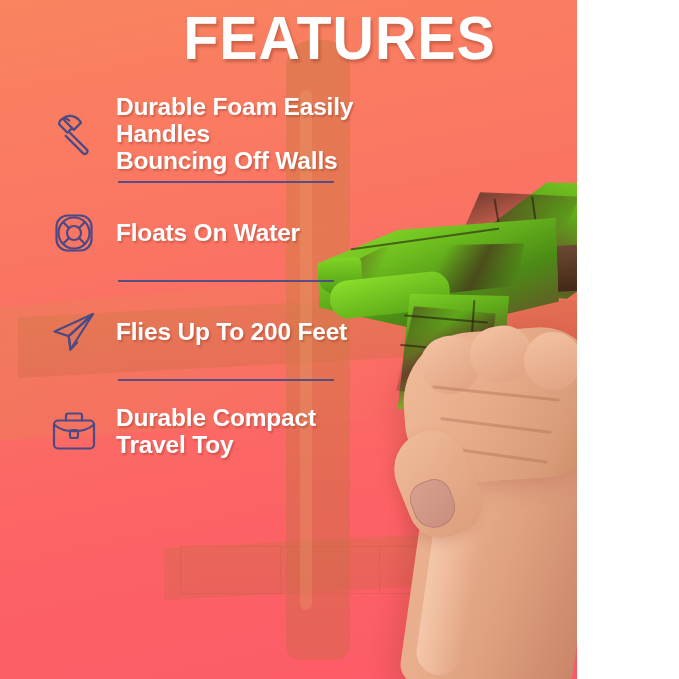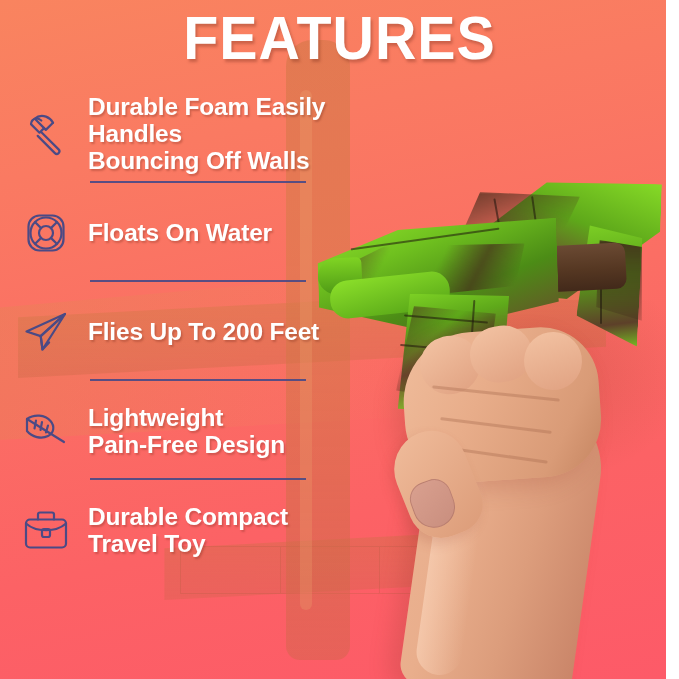--- a/index.html
+++ b/index.html
@@ -3,21 +3,21 @@
 <meta charset="utf-8">
 <style>
   html,body{margin:0;padding:0;}
   body{
     width:679px;height:679px;
     font-family:"Liberation Sans", sans-serif;
     overflow:hidden;
   }
   #poster{
     position:relative;
-    width:666px;height:679px;
+    width:577px;height:679px;
     overflow:hidden;
     background:linear-gradient(168deg,#F9845F 0%,#FA7A62 22%,#FB6E64 48%,#FC6265 72%,#FD5A68 100%);
   }
 
   
   .ghost{
     position:absolute;
     pointer-events:none;
   }
   .ghost-fuselage{
@@ -69,21 +69,21 @@
     font-size:61px;
     font-weight:bold;
     letter-spacing:1px;
     line-height:60px;
     transform:scaleX(.94);
     text-shadow:2px 3px 3px rgba(120,45,30,.35);
   }
 
   
   .list{
-    position:absolute;left:0;top:84px;width:350px;
+    position:absolute;left:0;top:84px;width:350px;padding-left:28px;
   }
   .row{
     position:relative;
     height:99px;
     display:flex;
     align-items:center;
   }
   .icon-cell{
     width:88px;min-width:88px;
     display:flex;align-items:center;justify-content:center;
@@ -345,32 +345,20 @@
         <svg width="50" height="50" viewBox="0 0 50 50" fill="none" stroke="#4B4A85" stroke-width="2.2" stroke-linecap="round" stroke-linejoin="round">
           <path d="M44 7L5.5 24.5l14.2 4.6z"></path>
           <path d="M44 7L19.7 29.1l1.8 13.4z"></path>
           <path d="M19.7 29.1l1.8 13.4 6.6-7.1"></path>
         </svg>
       </div>
       <div class="label">Flies Up To 200 Feet</div>
       <div class="divider"></div>
     </div>
 
-    <div class="row">
-      <div class="icon-cell">
-        <svg width="50" height="44" viewBox="0 0 50 44" fill="none" stroke="#4B4A85" stroke-width="2.2" stroke-linecap="round" stroke-linejoin="round">
-          <path d="M6 10c7-5 18-4.5 23.5 2C34 17.2 33 24 27 27c-6.5 3.3-16 1.2-21-5z"></path>
-          <path d="M6 10l37 23"></path>
-          <path d="M15 11.5l-1.5 8M21 13l-1.5 8M27 16.5l-2 7"></path>
-        </svg>
-      </div>
-      <div class="label">Lightweight
-Pain-Free Design</div>
-      <div class="divider"></div>
-    </div>
 
     <div class="row">
       <div class="icon-cell">
         <svg width="50" height="44" viewBox="0 0 50 44" fill="none" stroke="#4B4A85" stroke-width="2.2" stroke-linecap="round" stroke-linejoin="round">
           <rect x="5" y="11.5" width="40" height="28" rx="4"></rect>
           <path d="M17 11.5V6.5a2 2 0 0 1 2-2h12a2 2 0 0 1 2 2v5"></path>
           <path d="M5 15.5c10 9 30 9 40 0"></path>
           <rect x="21" y="21" width="8" height="8" rx="2"></rect>
         </svg>
       </div>

